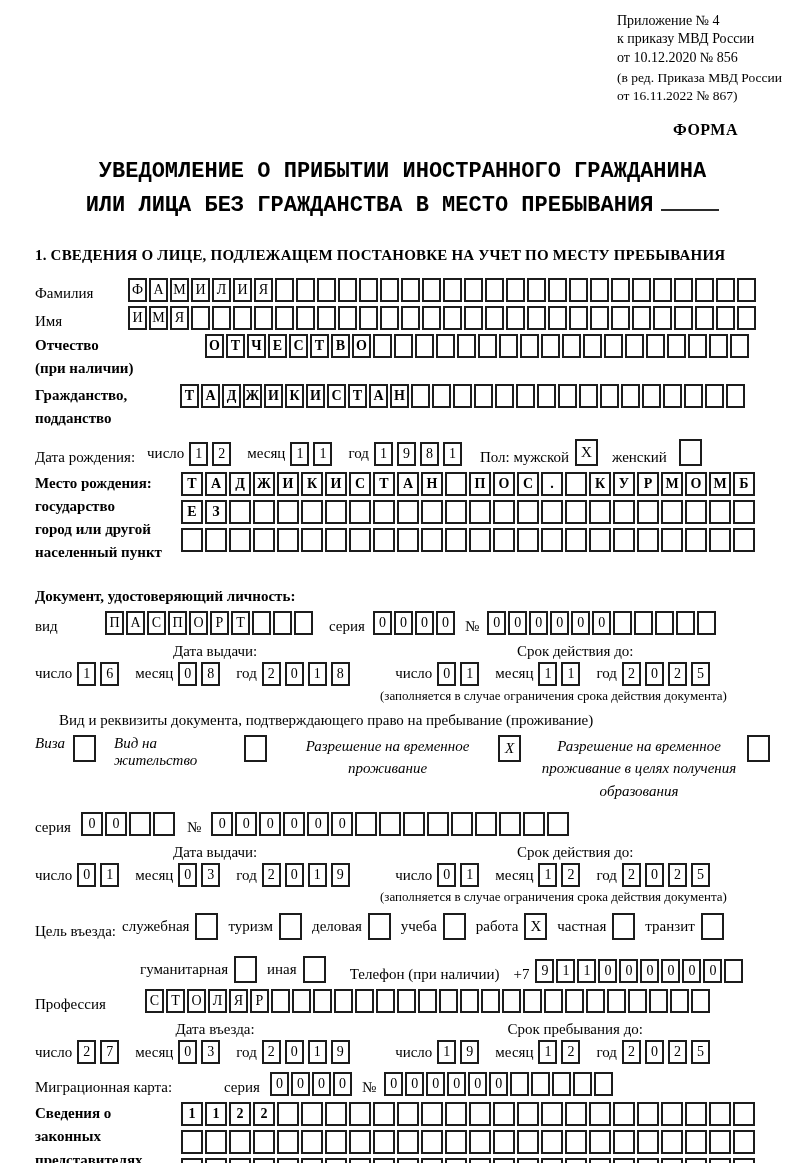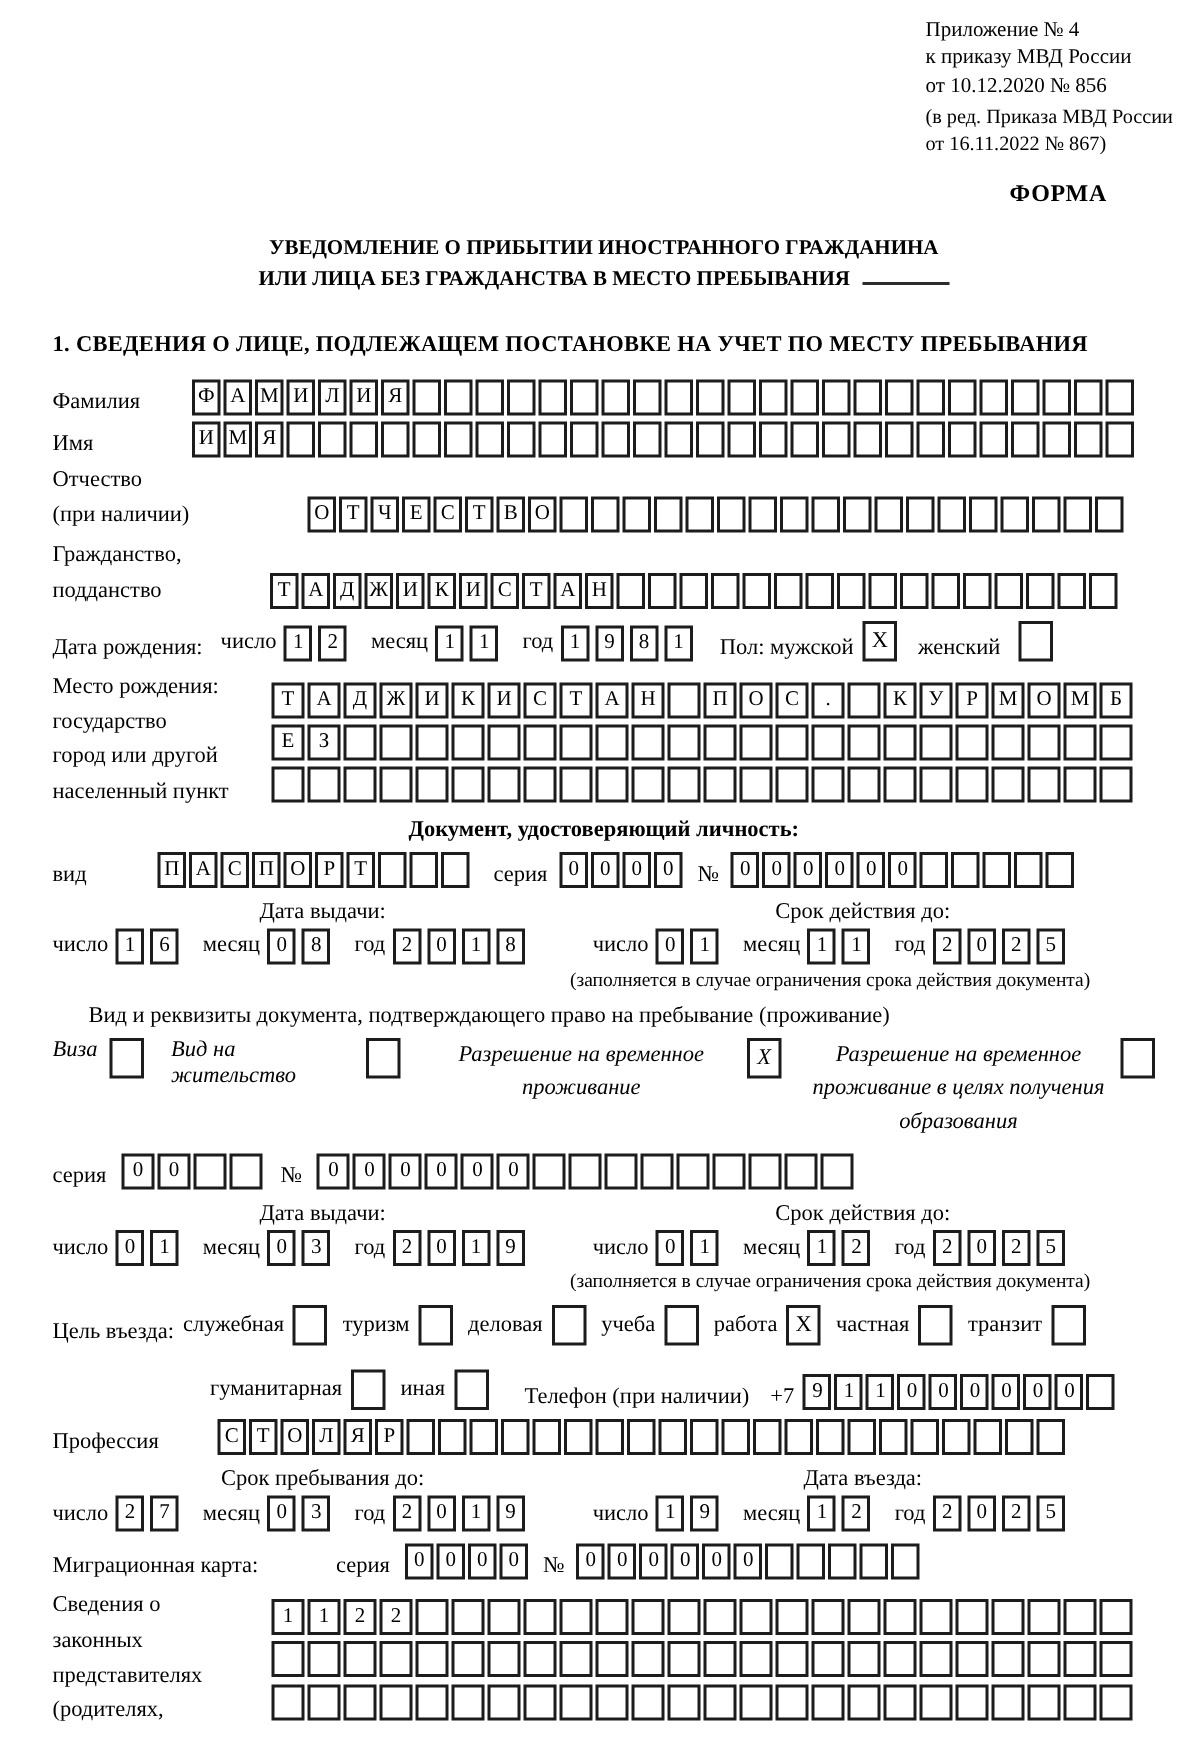--- a/index.html
+++ b/index.html
@@ -3,41 +3,41 @@
 <meta charset="utf-8">
 <style>
   html,body{margin:0;padding:0;background:#fff;}
   body{width:800px;height:1163px;font-family:"Liberation Serif", serif;color:#000;overflow:hidden;}
   .page{padding:12px 30px 0 35px;box-sizing:border-box;width:800px;height:1163px;}
 
   .annex{margin-left:582px;width:185px;font-size:14px;line-height:1.32;}
   .annex-note{margin-left:582px;width:185px;font-size:13.5px;line-height:1.3;margin-top:2px;}
   .forma{text-align:right;padding-right:32px;font-weight:bold;font-size:16px;margin-top:16px;letter-spacing:.5px;}
 
-  .title{ text-align:center;font-weight:bold;font-size:14px;line-height:1.55;margin-top:16px;}
+  .title{ text-align:center;font-weight:bold;font-size:22px;line-height:1.55;margin-top:16px;font-family:Liberation Mono, monospace;}
   .blank-line{display:inline-block;width:58px;border-bottom:2px solid #2b2b2b;height:12px;margin-left:8px;}
   .section{font-weight:bold;font-size:15px;margin-top:24px;letter-spacing:.2px;}
 
   .row{display:flex;align-items:flex-end;margin-top:4px;font-size:15px;}
-  .row-top{align-items:flex-end;}
+  .row-top{align-items:flex-start;font-weight:bold;}
   .lbl{flex:0 0 auto;}
   .lbl-stack{line-height:1.55;}
   .w93{width:93px;} .w110{width:110px;} .w145{width:145px;} .w146{width:146px;} .w165{width:167px;} .w170{width:170px;} .w70{width:70px;}
 
   .cells{display:inline-flex;flex-wrap:nowrap;}
   .cbox{display:inline-block;width:15px;height:20px;border:2px solid #1c1c1c;margin-right:2px;
         text-align:center;font-size:14px;line-height:20px;background:#fff;flex:0 0 auto;}
   .cells-wide .cbox{width:18px;margin-right:2px;}
   .dcells .cbox{margin-right:4px;}
   .cellrows .cells{margin-bottom:4px;}
 
   .chk{display:inline-block;width:19px;height:23px;border:2px solid #1c1c1c;text-align:center;
        font-size:15px;line-height:23px;background:#fff;flex:0 0 auto;}
 
-  .doc-heading{text-align:center;font-weight:bold;font-size:15px;margin-top:5px;}
+  .doc-heading{text-align:left;font-weight:bold;font-size:15px;margin-top:23px;}
 
   .dates-h{display:flex;margin-top:8px;font-size:15px;}
   .dates-h .half{width:49%;text-align:center;}
   .dates{display:flex;align-items:center;margin-top:2px;font-size:15px;}
   .dates .half{width:49%;display:flex;align-items:center;}
   .dlbl{margin-right:5px;}
   .dcells{margin-right:12px;}
   .note{font-size:13px;margin-left:345px;margin-top:2px;}
 
   .permit-line{font-size:15px;margin-top:8px;margin-left:24px;}
@@ -601,22 +601,22 @@
         <span class="cbox"></span>
         <span class="cbox"></span>
         <span class="cbox"></span>
         <span class="cbox"></span>
         <span class="cbox"></span>
         <span class="cbox"></span>
       </span>
   </div>
 
   <div class="dates-h">
+    <span class="half">Дата въезда:</span>
     <span class="half">Срок пребывания до:</span>
-    <span class="half">Дата въезда:</span>
   </div>
   <div class="dates">
     <span class="half" style="display: inline-flex; align-items: center;">
         <span class="dlbl">число</span>
         <span class="cells dcells">
           <span class="cbox">2</span>
           <span class="cbox">7</span>
         </span>
         <span class="dlbl">месяц</span>
         <span class="cells dcells">

